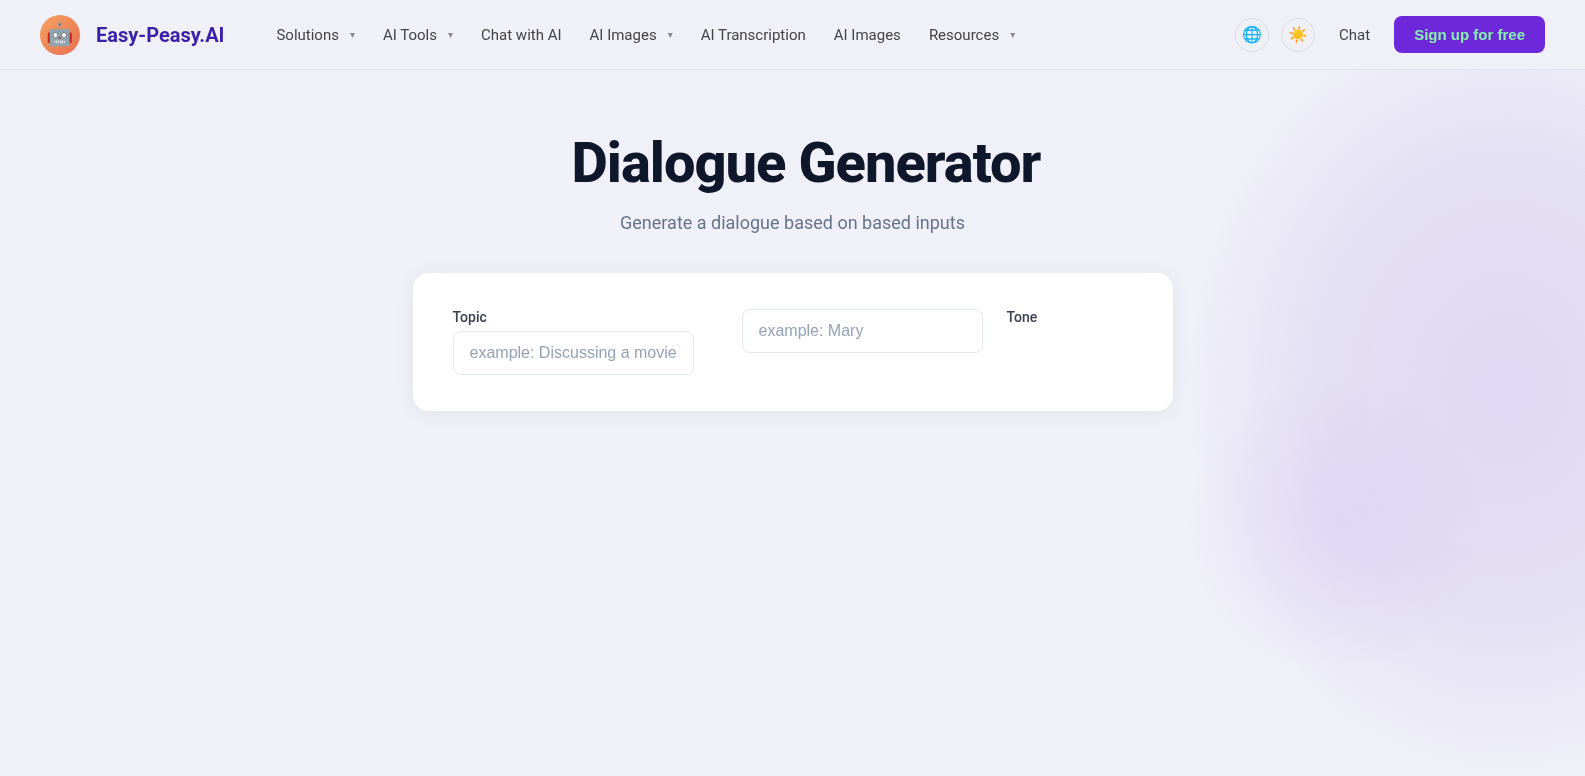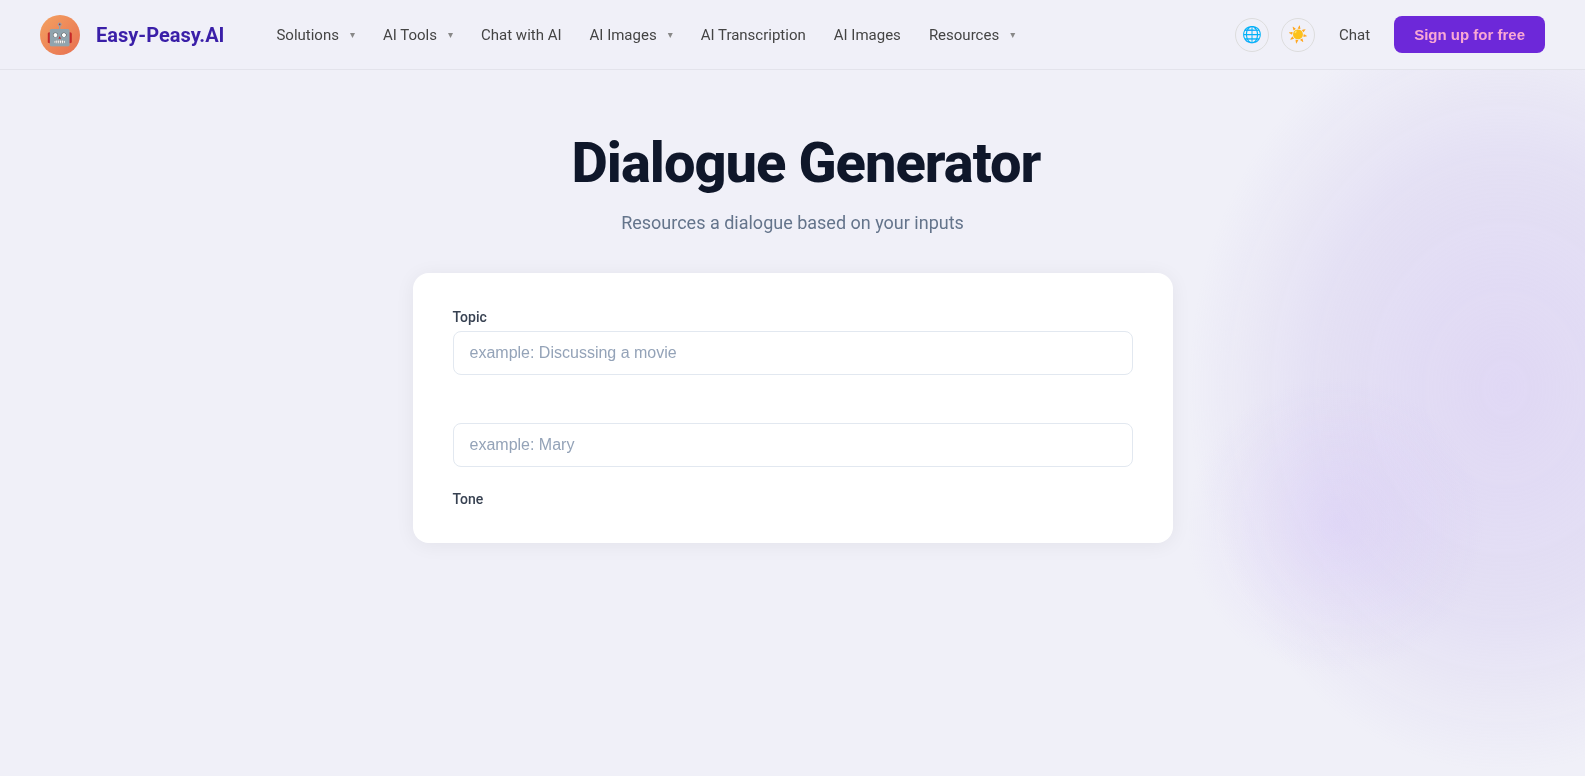--- a/index.html
+++ b/index.html
@@ -129,21 +129,21 @@
     .nav-login {
       font-size: 15px;
       color: #444;
       text-decoration: none;
       padding: 8px 12px;
       cursor: pointer;
     }
 
     .nav-signup {
       background: #6d28d9;
-      color: #f9a8d4;
+      color: #86efac;
       border: none;
       border-radius: 8px;
       padding: 10px 20px;
       font-size: 15px;
       font-weight: 600;
       cursor: pointer;
       white-space: nowrap;
     }
 
     
@@ -174,21 +174,21 @@
     }
 
     
     .form-card {
       background: white;
       border-radius: 16px;
       padding: 36px 40px;
       width: 760px;
       box-shadow: 0 2px 20px rgba(0,0,0,0.06);
       display: flex;
-      flex-direction: column;
+      flex-direction: row;
       gap: 24px;
     }
 
     .form-group {
       display: flex;
       flex-direction: column;
       gap: 6px;
     }
 
     .form-label {
@@ -264,21 +264,21 @@
     <button class="nav-icon-btn">
       <span>☀️</span>
     </button>
     <a class="nav-login">Chat</a>
     <button class="nav-signup">Sign up for free</button>
   </div>
 </nav>
 
 <main>
   <h1 class="hero-title">Dialogue Generator</h1>
-  <p class="hero-subtitle">Resources a dialogue based on your inputs</p>
+  <p class="hero-subtitle">Generate a dialogue based on based inputs</p>
 
   <div class="form-card">
 
     <div class="form-group">
       <label class="form-label">Topic</label>
       <input class="form-input" type="text" placeholder="example: Discussing a movie" style="">
     </div>
 
     <div class="form-group">
     </div>

